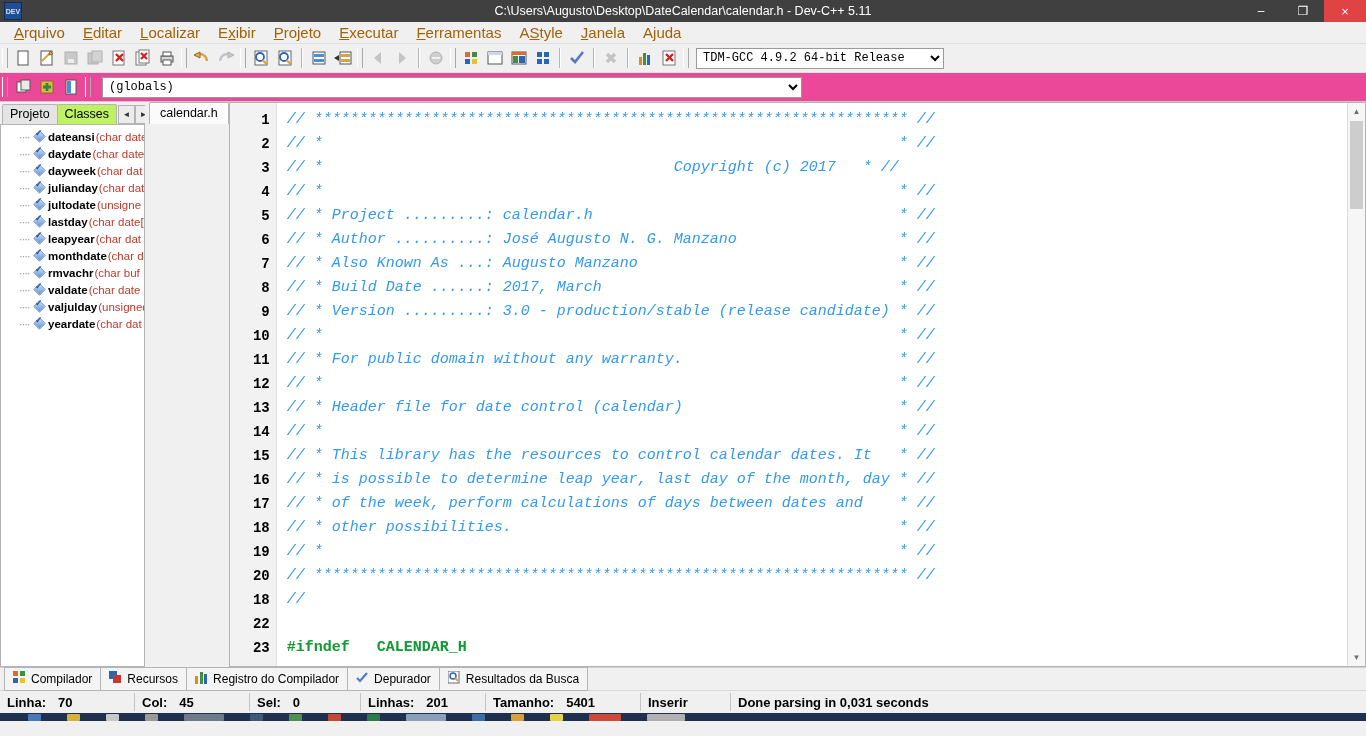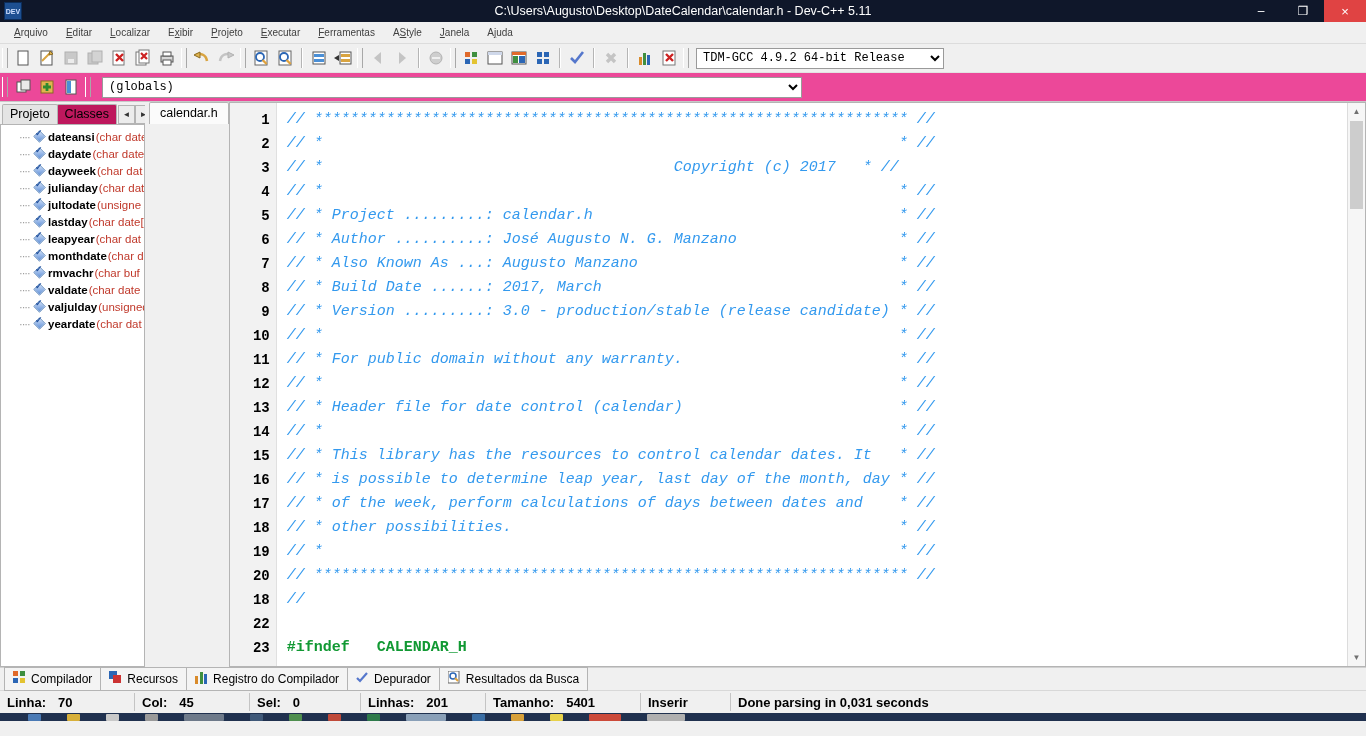--- a/index.html
+++ b/index.html
@@ -5,21 +5,21 @@
   html,body{margin:0;padding:0;}
   body{
     width:1366px;height:736px;overflow:hidden;
     font-family:"Liberation Sans",sans-serif;
     background:#f0f0f0;
     -webkit-font-smoothing:none;
   }
   
   #titlebar{
     height:22px;width:1366px;
-    background:#0f172a;
+    background:#404040;
     display:flex;align-items:center;
     position:relative;
   }
   #app-icon{
     width:16px;height:16px;margin-left:4px;
     background:#1d4f91;border:1px solid #0c2d5a;
     display:flex;align-items:center;justify-content:center;
     font-size:7px;color:#cfe0ff;font-weight:bold;line-height:1;
   }
   #title-text{
@@ -30,21 +30,21 @@
   #win-ctrls{margin-left:auto;display:flex;height:22px;}
   .wbtn{width:42px;height:22px;display:flex;align-items:center;justify-content:center;
         color:#fff;font-size:12px;}
   #wb-close{background:#e04343;font-size:13px;}
   
   #menubar{
     height:21px;background:#f0f0f0;border-bottom:1px solid #dcdcdc;
     display:flex;align-items:center;padding-left:5px;
   }
   .menu-item{
-    font-size:10px;color:#404040;padding:2px 9px;white-space:nowrap;
+    font-size:15px;color:#a16207;padding:2px 9px;white-space:nowrap;
   }
   .menu-item u{text-decoration:underline;}
   
   #toolbar1{
     height:28px;background:#f0f0f0;display:flex;align-items:center;
     border-bottom:1px solid #e3e3e3;
   }
   #toolbar2{
     height:28px;background:#ec4899;display:flex;align-items:center;
     border-bottom:1px solid #c8c8c8;
@@ -72,21 +72,21 @@
   
   #main{display:flex;height:565px;width:1366px;background:#f0f0f0;}
   
   #leftpanel{width:145px;display:flex;flex-direction:column;background:#f0f0f0;}
   #left-tabs{height:22px;display:flex;align-items:flex-end;padding-left:2px;}
   .ltab{
     font-size:12.5px;padding:2px 7px 3px 7px;border:1px solid #b4b4b4;
     border-bottom:none;background:#e4e4e4;color:#000;margin-right:-1px;
     border-radius:2px 2px 0 0;
   }
-  .ltab.active{background:#be185d;}
+  .ltab.active{background:#bef264;}
   .ltab-arrows{display:flex;margin-left:2px;}
   .arrbtn{
     width:15px;height:17px;border:1px solid #b4b4b4;background:#ececec;
     display:flex;align-items:center;justify-content:center;font-size:8px;color:#333;
   }
   #tree{
     flex:1;background:#fff;border:1px solid #b4b4b4;border-top:1px solid #b4b4b4;
     overflow:hidden;padding-top:3px;
   }
   .trow{

